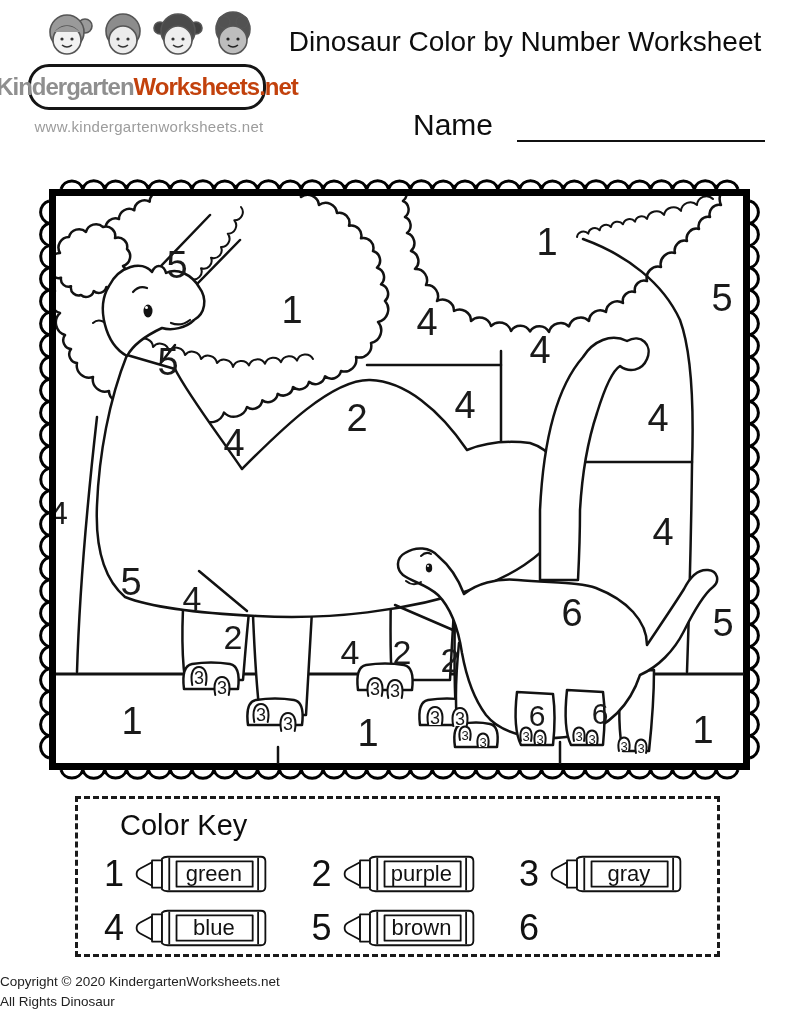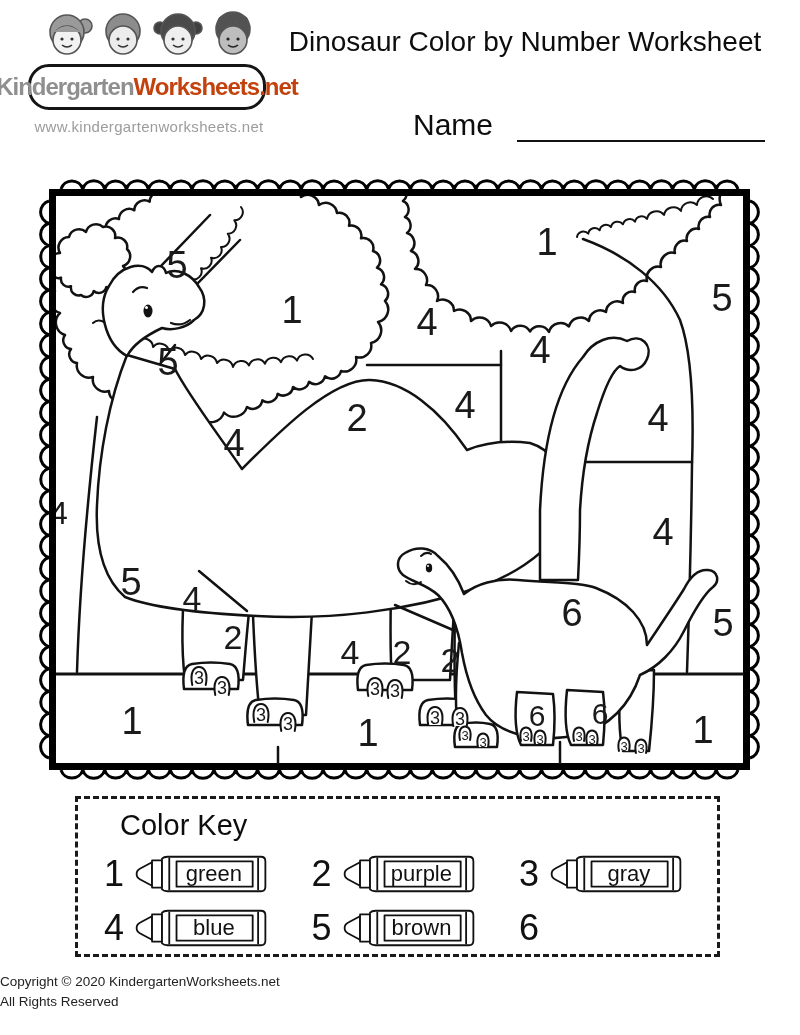--- a/index.html
+++ b/index.html
@@ -310,16 +310,16 @@
 
       <div class="key-item">
         <span class="key-num">6</span>
       </div>
 
     </div>
   </div>
 
   <div class="footer">
     <div>Copyright © 2020 KindergartenWorksheets.net</div>
-    <div>All Rights Reserved</div>
+    <div>All Rights Dinosaur</div>
   </div>
 
 </div>
 
 </body></html>

